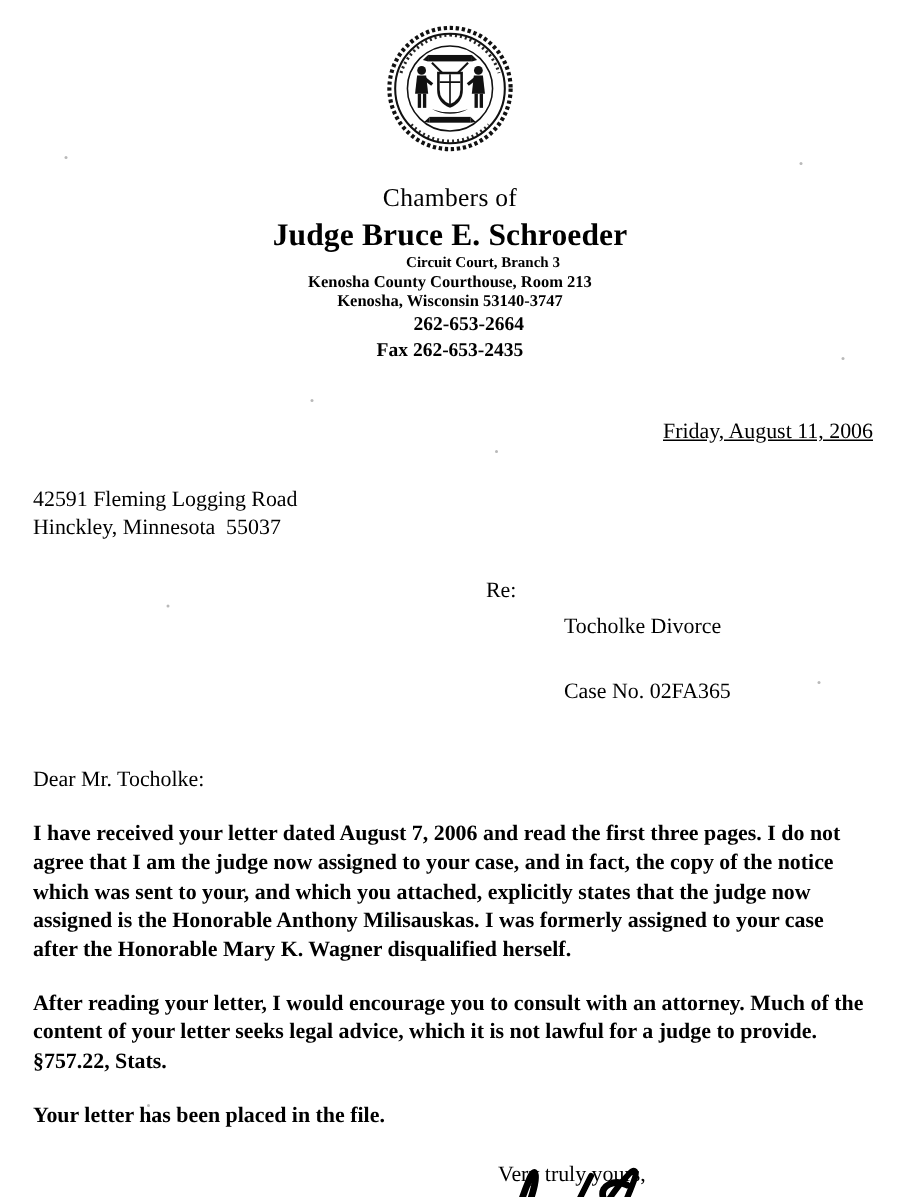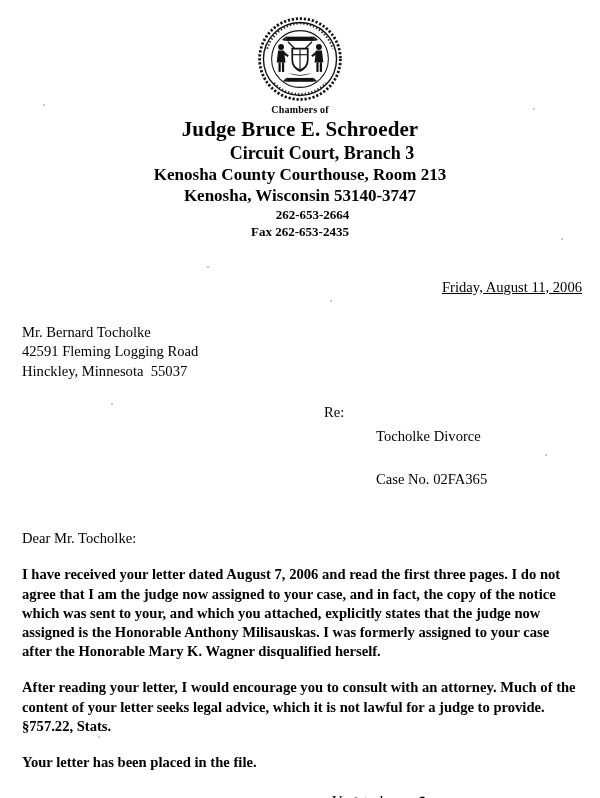--- a/index.html
+++ b/index.html
@@ -22,40 +22,40 @@
     text-align: center;
     padding-top: 16px;
   }
   .seal {
     display: block;
     margin: 0 auto;
     width: 86px;
     height: 86px;
   }
   .chambers-of {
-    font-size: 10px;
-    font-weight: bold;
+    font-size: 17px;
+    font-weight: normal;
     letter-spacing: .2px;
-    margin-top: 2px;
+    margin-top: 20px;
   }
   .judge-name {
     font-size: 21px;
     font-weight: bold;
     letter-spacing: .1px;
     margin-top: 3px;
     line-height: 1.05;
   }
   .court-line {
-    font-size: 18px;
+    font-size: 10px;
     font-weight: bold;
     margin-top: 3px;
     padding-left: 44px;
   }
   .addr-line {
-    font-size: 17px;
+    font-size: 11px;
     font-weight: bold;
     margin-top: 1px;
   }
   .phone-line {
     font-size: 13px;
     font-weight: bold;
     margin-top: 1px;
     padding-left: 25px;
   }
   .fax-line {
@@ -208,21 +208,20 @@
     <div class="addr-line">Kenosha, Wisconsin  53140-3747</div>
     <div class="phone-line">262-653-2664</div>
     <div class="fax-line">Fax 262-653-2435</div>
   </div>
 
   <div class="body-wrap">
 
     <div class="date-line">Friday, August 11, 2006</div>
 
     <div class="recipient">
-      <div>Mr. Bernard Tocholke</div>
       <div>42591 Fleming Logging Road</div>
       <div>Hinckley, Minnesota  55037</div>
     </div>
 
     <div class="re-block">
       <div class="re-label">Re:</div>
       <div class="re-values">
         <div>Tocholke Divorce</div>
         <div>Case No. 02FA365</div>
       </div>

